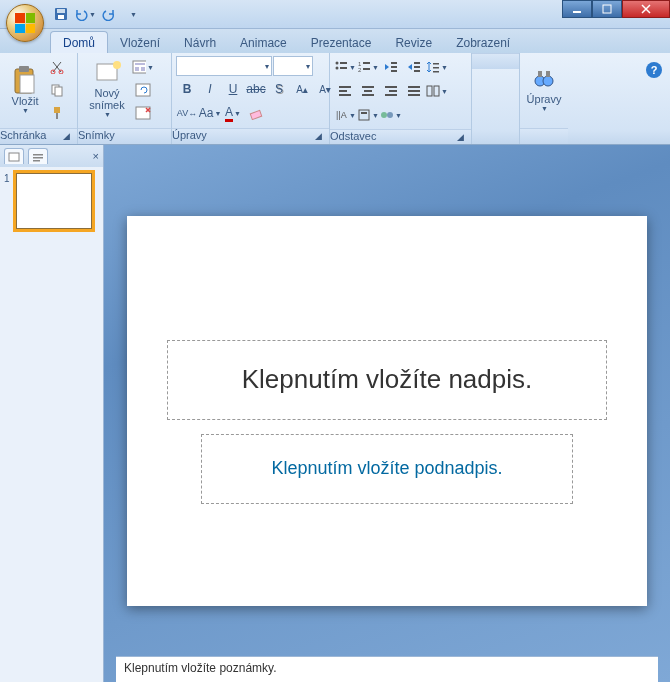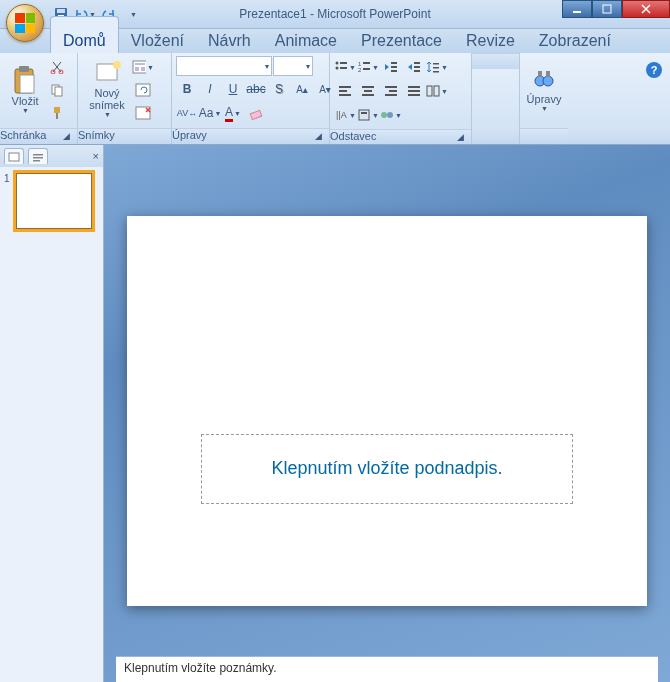--- a/index.html
+++ b/index.html
@@ -15,21 +15,21 @@
 .title-text { position: absolute; left: 50%; transform: translateX(-50%); font-size: 12px; color: #3b5a82; }
 .win-controls { position: absolute; right: 0; top: 0; display: flex; }
 .win-btn { width: 30px; height: 18px; display: flex; align-items: center; justify-content: center; font-size: 10px; color: #fff; }
 .win-min { background: linear-gradient(#7ba7d8,#3d6da8); border:1px solid #2a527f; }
 .win-max { background: linear-gradient(#7ba7d8,#3d6da8); border:1px solid #2a527f; }
 .win-close { background: linear-gradient(#e57373,#c62828); border:1px solid #8e1b1b; width:48px; }
 .help-btn { position: absolute; right: 8px; top: 33px; width: 16px; height: 16px; border-radius: 50%; background: #2d7bd0; color: #fff; font-size: 11px; font-weight: bold; display: flex; align-items: center; justify-content: center; z-index: 15; }
 
 
 .ribbon-tabs { height: 24px; background: linear-gradient(#cfe0f2,#bdd5ec); display: flex; align-items: flex-end; padding-left: 50px; position: relative; }
-.rtab { padding: 15px 12px 3px; font-size: 16px; color: #3b5a82; cursor: default; border-top-left-radius: 4px; border-top-right-radius: 4px; }
+.rtab { padding: 4px 12px 3px; font-size: 12px; color: #3b5a82; cursor: default; border-top-left-radius: 4px; border-top-right-radius: 4px; }
 .rtab.active { background: #e4eefb; border: 1px solid #9db7d6; border-bottom: none; color: #15428b; }
 
 
 .ribbon { height: 92px; background: linear-gradient(#e8f1fb,#d3e3f5 85%,#c3d7ee); border-bottom: 1px solid #8ba8c8; display: flex; }
 .group { border-right: 1px solid #b3cae3; display: flex; flex-direction: column; }
 .group-body { flex: 1; display: flex; align-items: flex-start; padding: 3px 4px; }
 .group-label { height: 16px; font-size: 11px; color: #3b5a82; text-align: left; background: linear-gradient(#d9e7f7,#c4d8ef); border-top: 1px solid #bcd0e8; position: relative; }
 .group-label .launcher { position: absolute; right: 2px; top: 2px; width: 12px; height: 12px; font-size: 9px; color: #3b5a82; }
 .bigbtn { display: flex; flex-direction: column; align-items: center; justify-content: center; width: 42px; height: 66px; font-size: 11px; color: #3b5a82; border-radius: 3px; padding: 2px; }
 .smallbtn { width: 22px; height: 22px; display: flex; align-items: center; justify-content: center; border-radius: 2px; color: #3b5a82; font-size: 12px; }
@@ -90,23 +90,20 @@
     </div>
     <div class="qat-btn">
       <svg width="14" height="14">
           <path d="M4 4 A5 5 0 1 0 11 7" stroke="#2d7bd0" fill="none" stroke-width="1.5"></path>
           <path d="M11 3 L11 7 L7 7" stroke="#2d7bd0" fill="none" stroke-width="1.5"></path>
         </svg>
     </div>
     <div class="qat-btn">
         <span class="drop-arrow">▼</span>
       </div>
-  </div>
-  <div class="title-text">
-    <span>Prezentace1</span> - <span>Microsoft PowerPoint</span>
   </div>
   <div class="win-controls">
     <div class="win-btn win-min">
         <svg width="10" height="10">
           <rect x="1" y="7" width="8" height="2" fill="#fff"></rect>
         </svg>
       </div>
     <div class="win-btn win-max">
         <svg width="10" height="10">
           <rect x="1" y="1" width="8" height="8" stroke="#fff" fill="none"></rect>
@@ -416,20 +413,23 @@
       <div class="thumb-item">
         <div class="thumb-num">1</div>
         <div class="thumb-img"></div>
       </div>
     </div>
   </div>
 
   <div class="editor">
     <div class="slide-area">
       <div class="slide">
+        <div class="ph ph-title">
+          <span>Klepnutím vložíte nadpis.</span>
+        </div>
         <div class="ph ph-sub">
           <span>Klepnutím vložíte podnadpis.</span>
         </div>
       </div>
     </div>
     <div class="notes">
       <span>Klepnutím vložíte poznámky.</span>
     </div>
   </div>
 </div>

